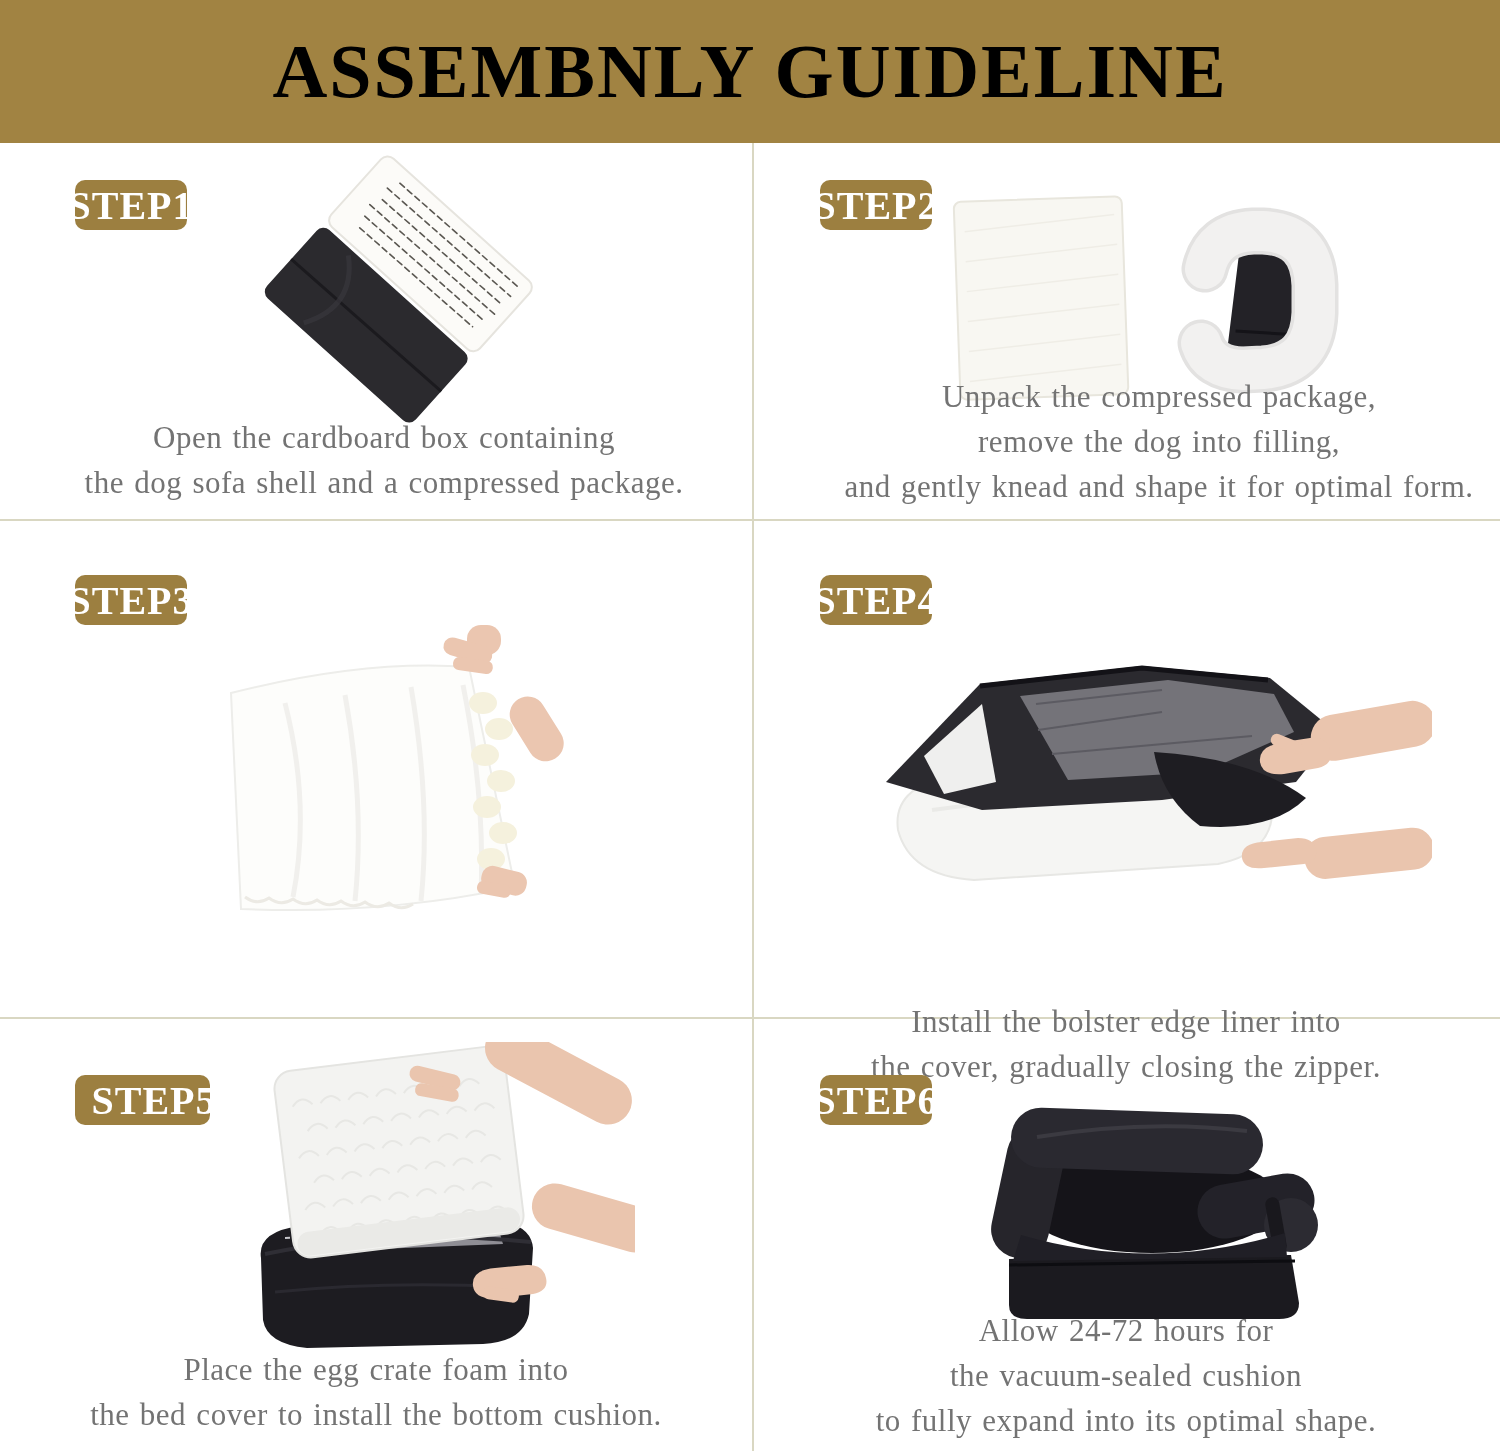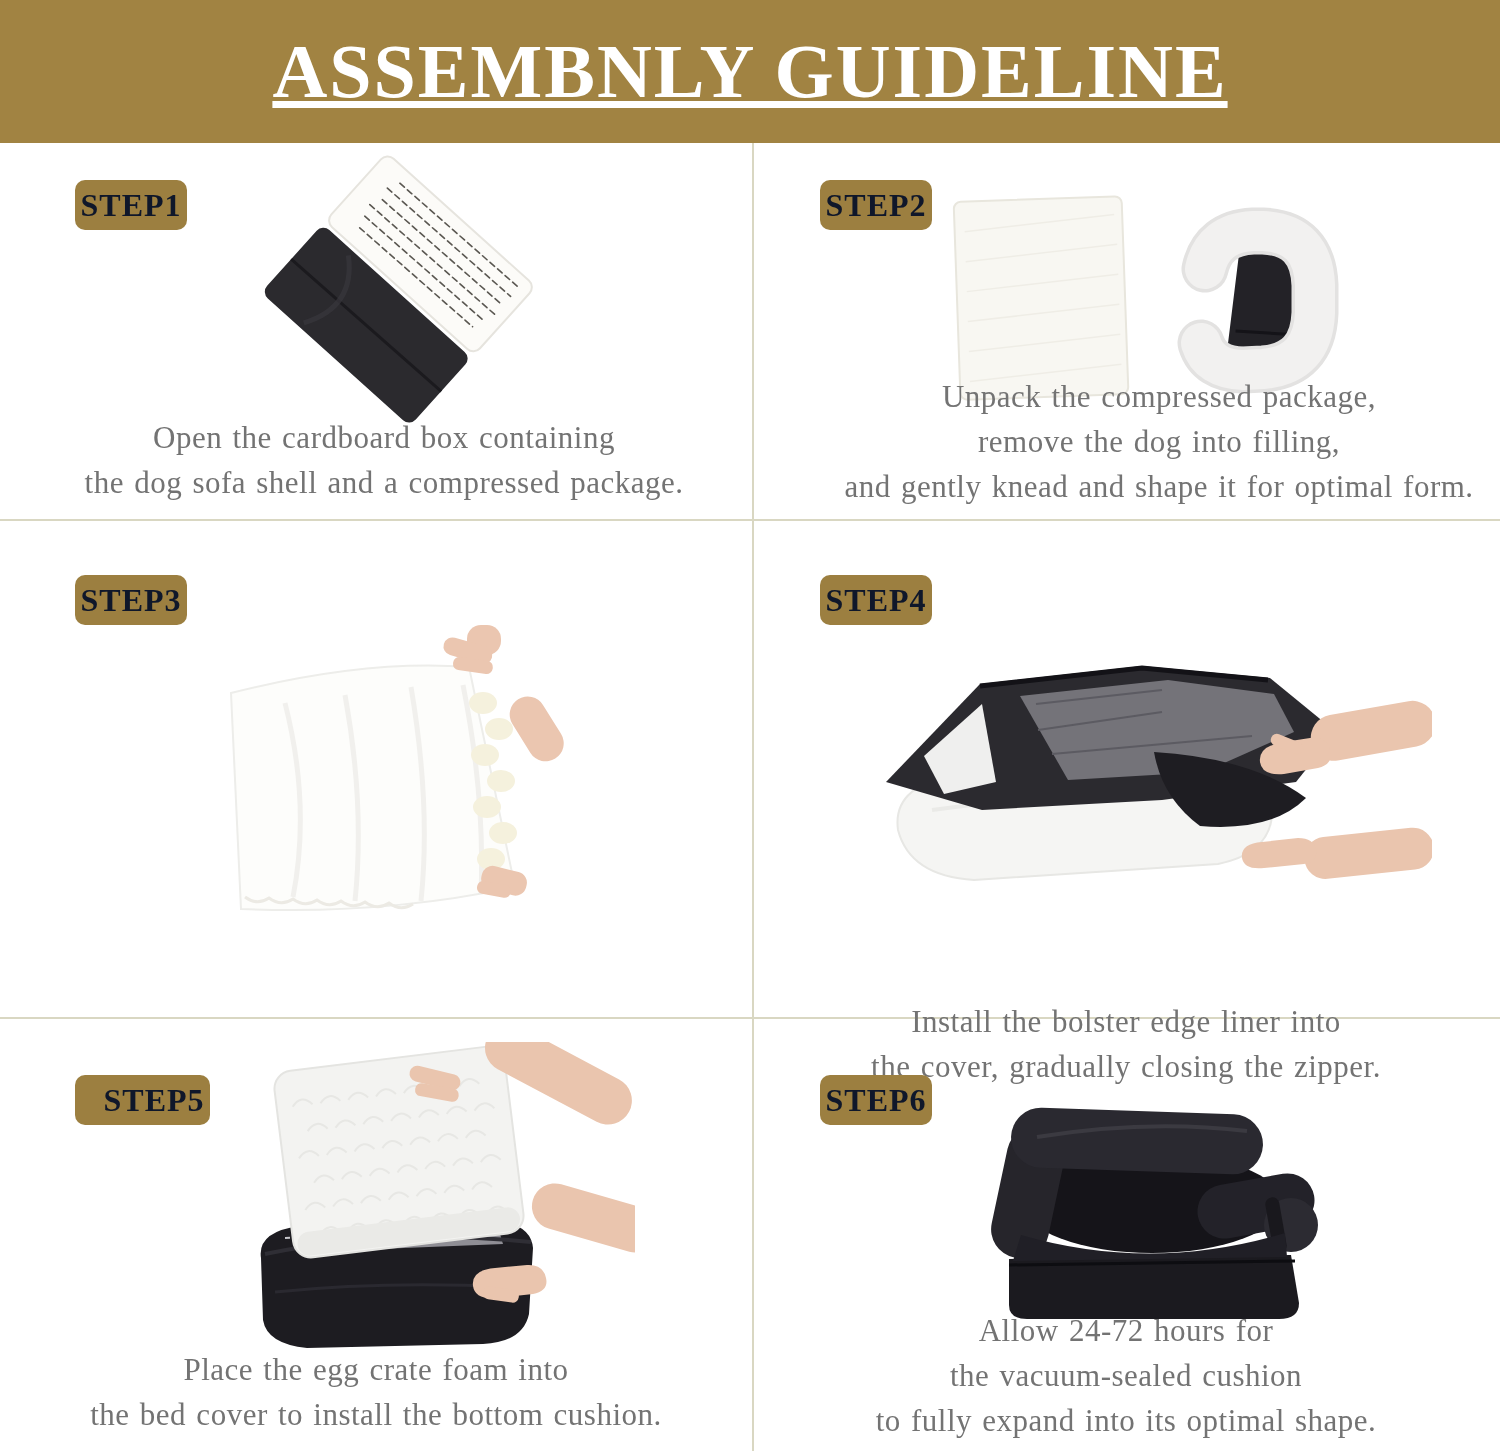--- a/index.html
+++ b/index.html
@@ -7,40 +7,40 @@
     position:relative;width:1500px;height:1451px;margin:0 auto;
     background:#ffffff;overflow:hidden;
     font-family:"Liberation Serif","DejaVu Serif",serif;
   }
   
   .banner{
     position:absolute;left:0;top:0;width:1500px;height:143px;
     background:#a18342;display:flex;align-items:center;justify-content:center;
   }
   .banner .title{
-    color:#ffffff;font-size:76px;font-weight:700;letter-spacing:2px;
-    margin:6px;white-space:nowrap;text-decoration:underline;
+    color:#000000;font-size:76px;font-weight:700;letter-spacing:2px;
+    margin:6px;white-space:nowrap;
   }
   
   .v-divider{position:absolute;left:752px;top:143px;width:2px;height:1308px;background:#d9d7c2;}
   .h-divider{position:absolute;left:0;width:1500px;height:2px;background:#d9d7c2;}
   .h-divider.one{top:519px;}
   .h-divider.two{top:1017px;}
   
   .cell{position:absolute;}
   .c1{left:0;top:143px;width:752px;height:376px;}
   .c2{left:752px;top:143px;width:784px;height:376px;padding-left:30px;}
   .c3{left:0;top:519px;width:752px;height:498px;}
   .c4{left:752px;top:519px;width:748px;height:596px;}
   .c5{left:0;top:1017px;width:752px;height:434px;}
   .c6{left:752px;top:1017px;width:748px;height:434px;}
   
   .badge{
     position:absolute;width:112px;height:50px;background:#9c7f40;border-radius:10px;
-    color:#0f172a;font-size:32px;font-weight:600;letter-spacing:1px;
+    color:#ffffff;font-size:40px;font-weight:600;letter-spacing:1px;
     display:flex;align-items:center;justify-content:center;
   }
   .c1 .badge{left:75px;top:37px;}
   .c2 .badge{left:68px;top:37px;}
   .c3 .badge{left:75px;top:56px;}
   .c4 .badge{left:68px;top:56px;}
   .c5 .badge{left:75px;top:58px;padding-left:23px;}
   .c6 .badge{left:68px;top:58px;}
   
   .fig{position:absolute;}

